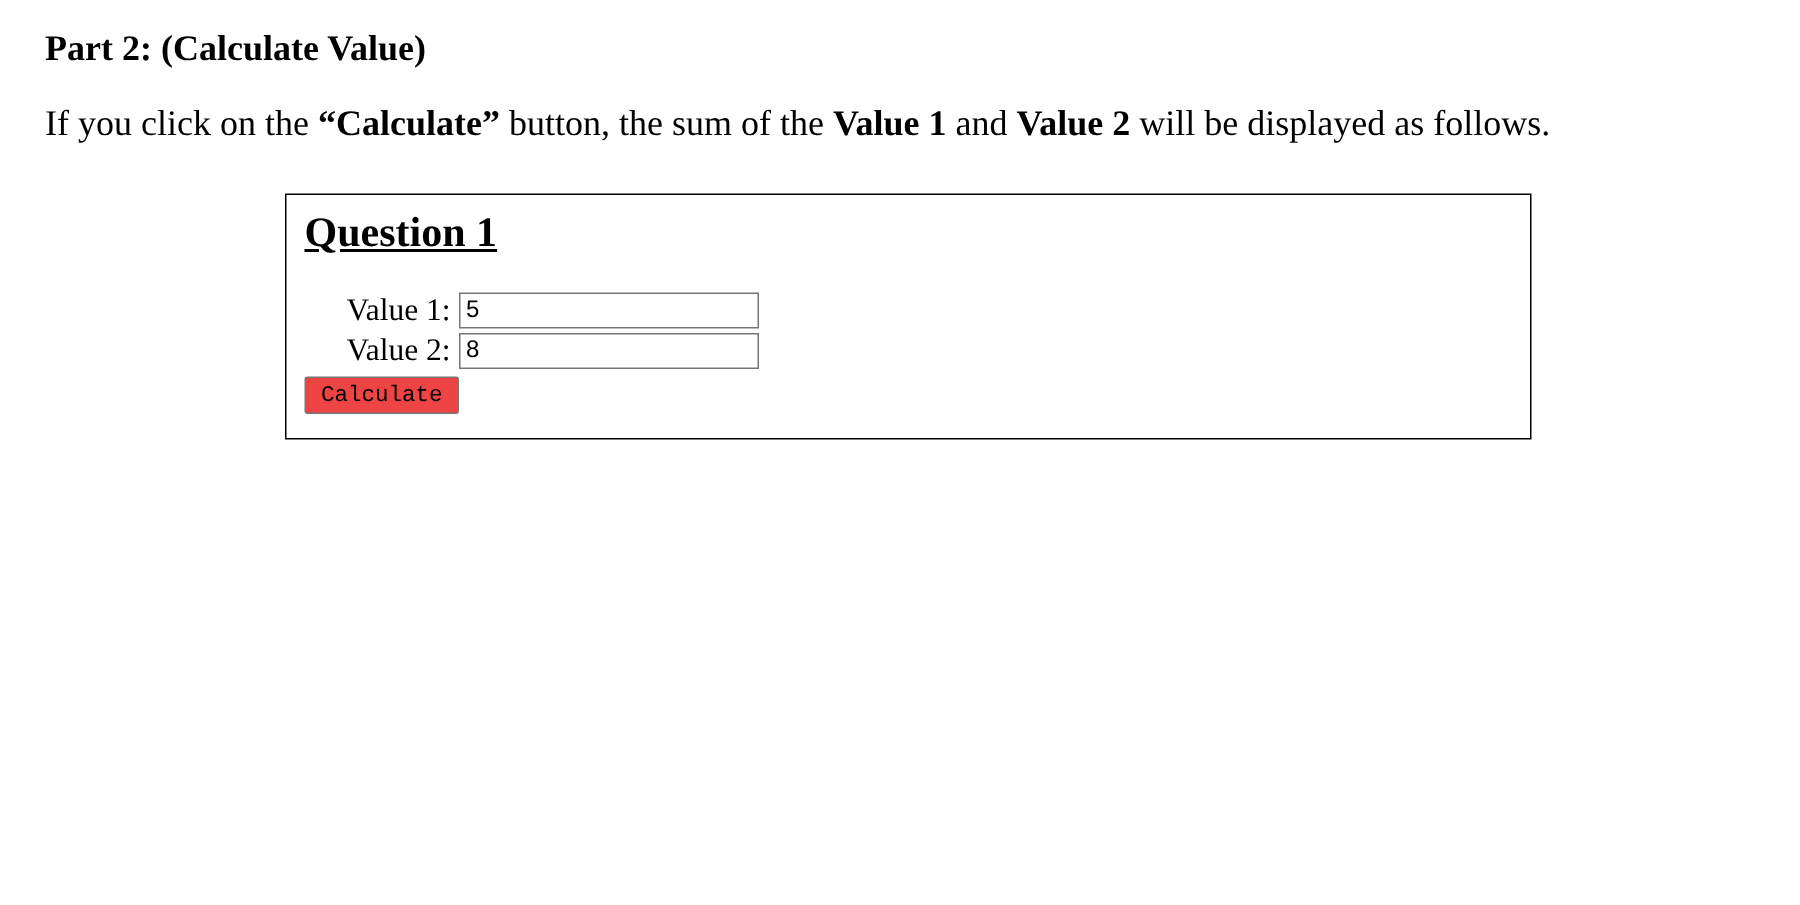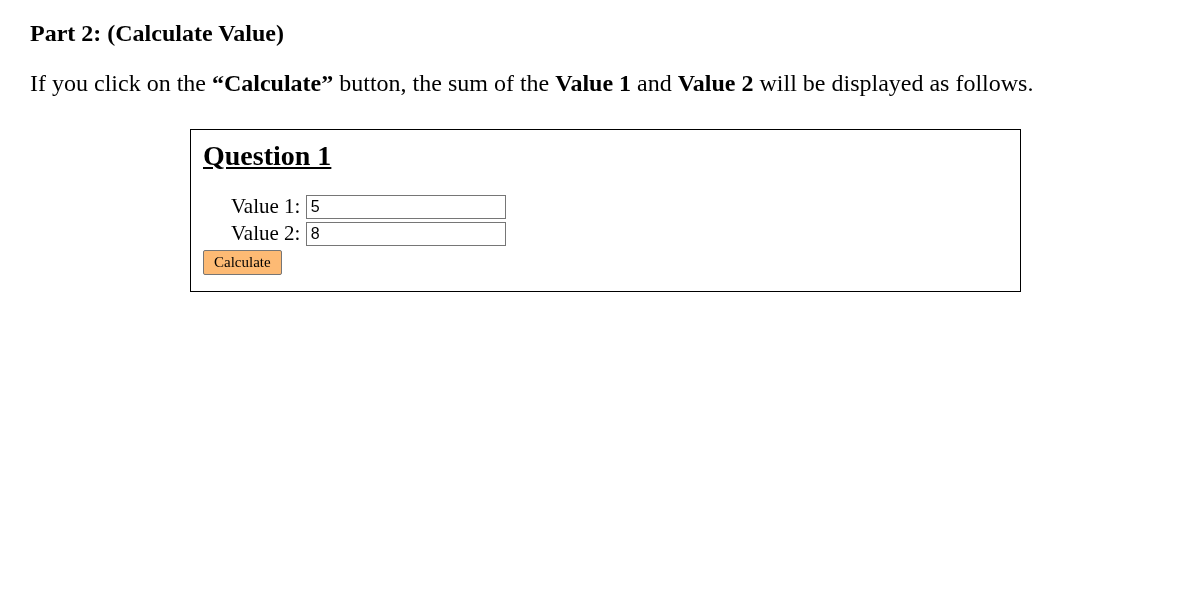--- a/index.html
+++ b/index.html
@@ -57,24 +57,24 @@
       height: 24px;
       padding: 2px 4px;
       border: 1px solid #767676;
       background: #fff;
     }
     .result {
       margin-top: 20px;
       margin-bottom: 20px;
     }
     .calc-button {
-      font-family: Liberation Serif, serif;
+      font-family: Liberation Mono, monospace;
       font-size: 15px;
       padding: 3px 10px;
-      background: #fdba74;
+      background: #ef4444;
       border: 1px solid #767676;
       border-radius: 2px;
       cursor: pointer;
     }
   </style>
 </head>
 <body>
 
 <div class="part-heading">
   <span class="part-underline">Part 2:</span><span> (Calculate Value)</span>

